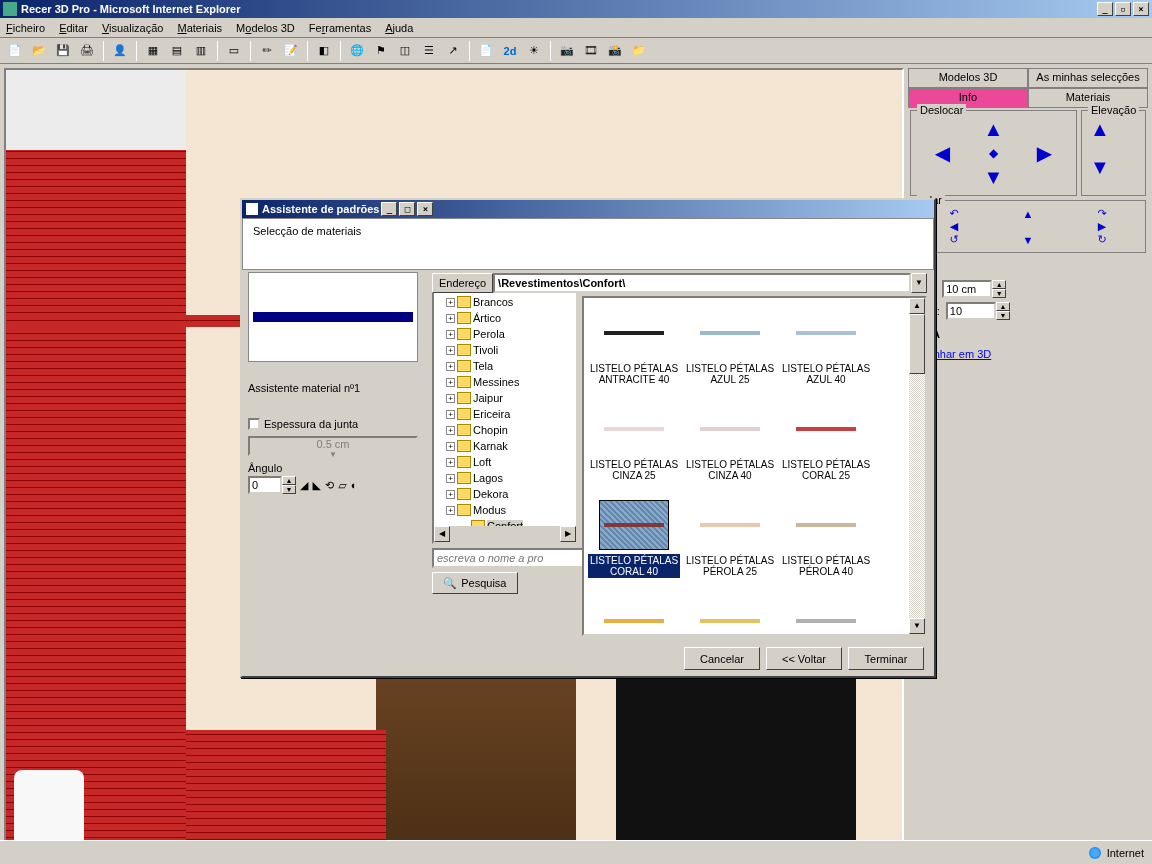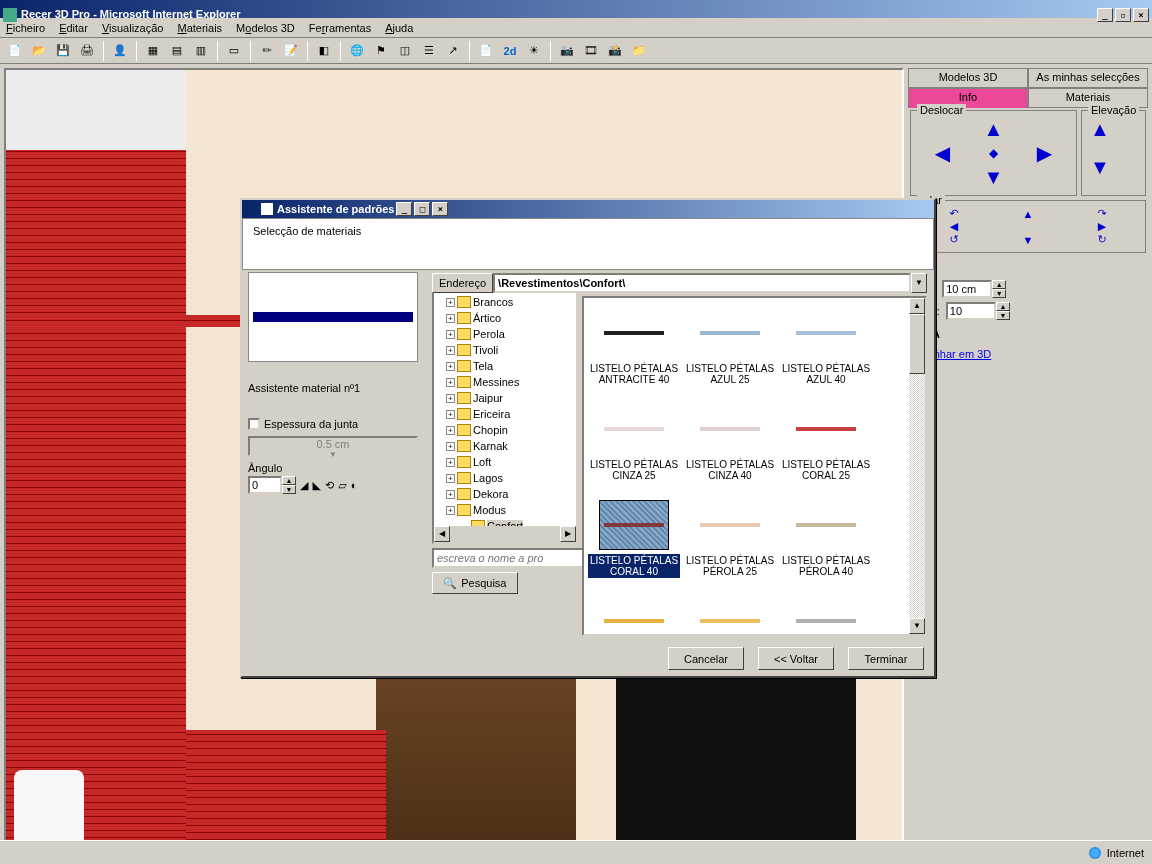--- a/index.html
+++ b/index.html
@@ -1,18 +1,18 @@
 <!DOCTYPE html>
 <html><head>
 <meta charset="utf-8">
 <style>
 * { box-sizing: border-box; margin: 0; padding: 0; font-family: Tahoma, sans-serif; font-size: 11px; }
 body { background: #d4d0c8; overflow: hidden; width: 1152px; height: 864px; position: relative; }
 
-.titlebar { height: 18px; background: linear-gradient(to right, #0a246a, #a6caf0); color: white; display: flex; padding: 8px 3px; font-weight: bold; }
+.titlebar { height: 18px; background: linear-gradient(to right, #0a246a, #a6caf0); color: white; display: flex; align-items: center; padding: 0 3px; font-weight: bold; }
 .titlebar .icon { width: 14px; height: 14px; background: #4a8; margin-right: 4px; }
 .titlebar .spacer { flex: 1; }
 .winbtn { width: 16px; height: 14px; background: #d4d0c8; border: 1px solid; border-color: #fff #404040 #404040 #fff; margin-left: 2px; display: flex; align-items: center; justify-content: center; color: black; font-family: monospace; font-size: 9px; line-height: 1; }
 
 .menubar { height: 20px; background: #d4d0c8; display: flex; align-items: center; padding: 0 6px; gap: 14px; border-bottom: 1px solid #808080; }
 .menubar span { cursor: default; }
 .menubar span u { text-decoration: underline; }
 
 .toolbar { height: 26px; background: #d4d0c8; display: flex; align-items: center; padding: 0 4px; gap: 2px; border-bottom: 1px solid #808080; }
 .tbtn { width: 22px; height: 22px; display: flex; align-items: center; justify-content: center; }
@@ -31,21 +31,21 @@
 .fieldset .legend { position: absolute; top: -7px; left: 6px; background: #d4d0c8; padding: 0 3px; }
 .arrow { width: 24px; height: 24px; color: #0000d0; font-size: 20px; text-align: center; line-height: 24px; cursor: pointer; }
 .formrow { display: flex; align-items: center; gap: 6px; margin: 4px 0; }
 .spinbox { display: flex; }
 .spinbox input { width: 50px; height: 18px; border: 2px inset #d4d0c8; padding: 0 2px; }
 .spinbox .spins { display: flex; flex-direction: column; }
 .spinbox .spins div { width: 14px; height: 9px; background: #d4d0c8; border: 1px solid; border-color: #fff #404040 #404040 #fff; font-size: 7px; text-align: center; line-height: 7px; }
 .link { color: #0000ee; text-decoration: underline; cursor: pointer; }
 
 .dialog { position: absolute; left: 240px; top: 198px; width: 696px; height: 480px; background: #d4d0c8; border: 2px solid; border-color: #d4d0c8 #404040 #404040 #d4d0c8; box-shadow: 1px 1px 0 #000; }
-.dlgtitle { height: 18px; background: linear-gradient(to right, #0a246a, #a6caf0); color: white; display: flex; align-items: center; padding: 0 19px; font-weight: bold; }
+.dlgtitle { height: 18px; background: linear-gradient(to right, #0a246a, #a6caf0); color: white; display: flex; align-items: center; padding: 0 4px; font-weight: bold; }
 .subtitle { padding: 6px 10px; background: #fff; border: 1px solid #888; margin-bottom: 6px; height: 52px; }
 
 .leftcol { position: absolute; left: 6px; top: 72px; width: 178px; }
 .preview { width: 170px; height: 90px; background: #fff; border: 1px solid #888; display: flex; align-items: center; justify-content: center; }
 .preview .bar { width: 160px; height: 10px; background: #000080; }
 .sellabel { margin-top: 20px; margin-bottom: 24px; }
 .chk { display: flex; align-items: center; gap: 4px; margin: 6px 0; }
 .chk .box { width: 12px; height: 12px; background: #fff; border: 2px inset #d4d0c8; }
 .txtinput { width: 170px; height: 20px; border: 2px inset #d4d0c8; background: #d4d0c8; padding: 0 3px; color: #808080; display: flex; align-items: center; justify-content: space-between; flex-direction: column; }
 .spinwrap { display: flex; align-items: center; gap: 4px; margin-top: 2px; }
@@ -75,21 +75,21 @@
 .gthumb .strip { width: 60px; height: 4px; }
 .glabel { font-size: 10px; line-height: 11px; padding: 1px 2px; }
 .gitem.sel .gthumb { background: repeating-linear-gradient(45deg, #6688aa 0, #6688aa 2px, #88aacc 2px, #88aacc 4px); border: 1px solid #000; }
 .gitem.sel .glabel { background: #0a246a; color: #fff; }
 .vscroll { position: absolute; right: 0; top: 0; bottom: 0; width: 16px; background: #d4d0c8; display: flex; flex-direction: column; }
 .vscroll .sbtn { height: 16px; background: #d4d0c8; border: 1px solid; border-color: #fff #404040 #404040 #fff; text-align: center; font-size: 8px; line-height: 14px; }
 .vscroll .track { flex: 1; background: repeating-conic-gradient(#d4d0c8 0 25%, #fff 0 50%) 0 0/2px 2px; }
 .vscroll .thumb { height: 60px; background: #d4d0c8; border: 1px solid; border-color: #fff #404040 #404040 #fff; }
 
 .dlgbuttons { position: absolute; bottom: 6px; right: 10px; display: flex; gap: 6px; }
-.btn { width: 76px; height: 23px; background: #d4d0c8; border: 1px solid; border-color: #fff #404040 #404040 #fff; display: flex; align-items: center; justify-content: center; margin-left: 8px; }
+.btn { width: 76px; height: 23px; background: #d4d0c8; border: 1px solid; border-color: #fff #404040 #404040 #fff; display: flex; align-items: center; justify-content: center; }
 
 .statusbar { position: absolute; bottom: 0; left: 0; right: 0; height: 24px; background: #d4d0c8; border-top: 1px solid #fff; display: flex; justify-content: flex-end; align-items: center; padding: 0 8px; gap: 6px; margin-top: 40px; }
 .statusbar .globe { width: 12px; height: 12px; background: radial-gradient(circle, #4af 40%, #06c 100%); border-radius: 50%; }
 </style>
 </head>
 <body>
 
 <div class="titlebar">
   <div class="icon"></div>
   <span>Recer 3D Pro - Microsoft Internet Explorer</span>

